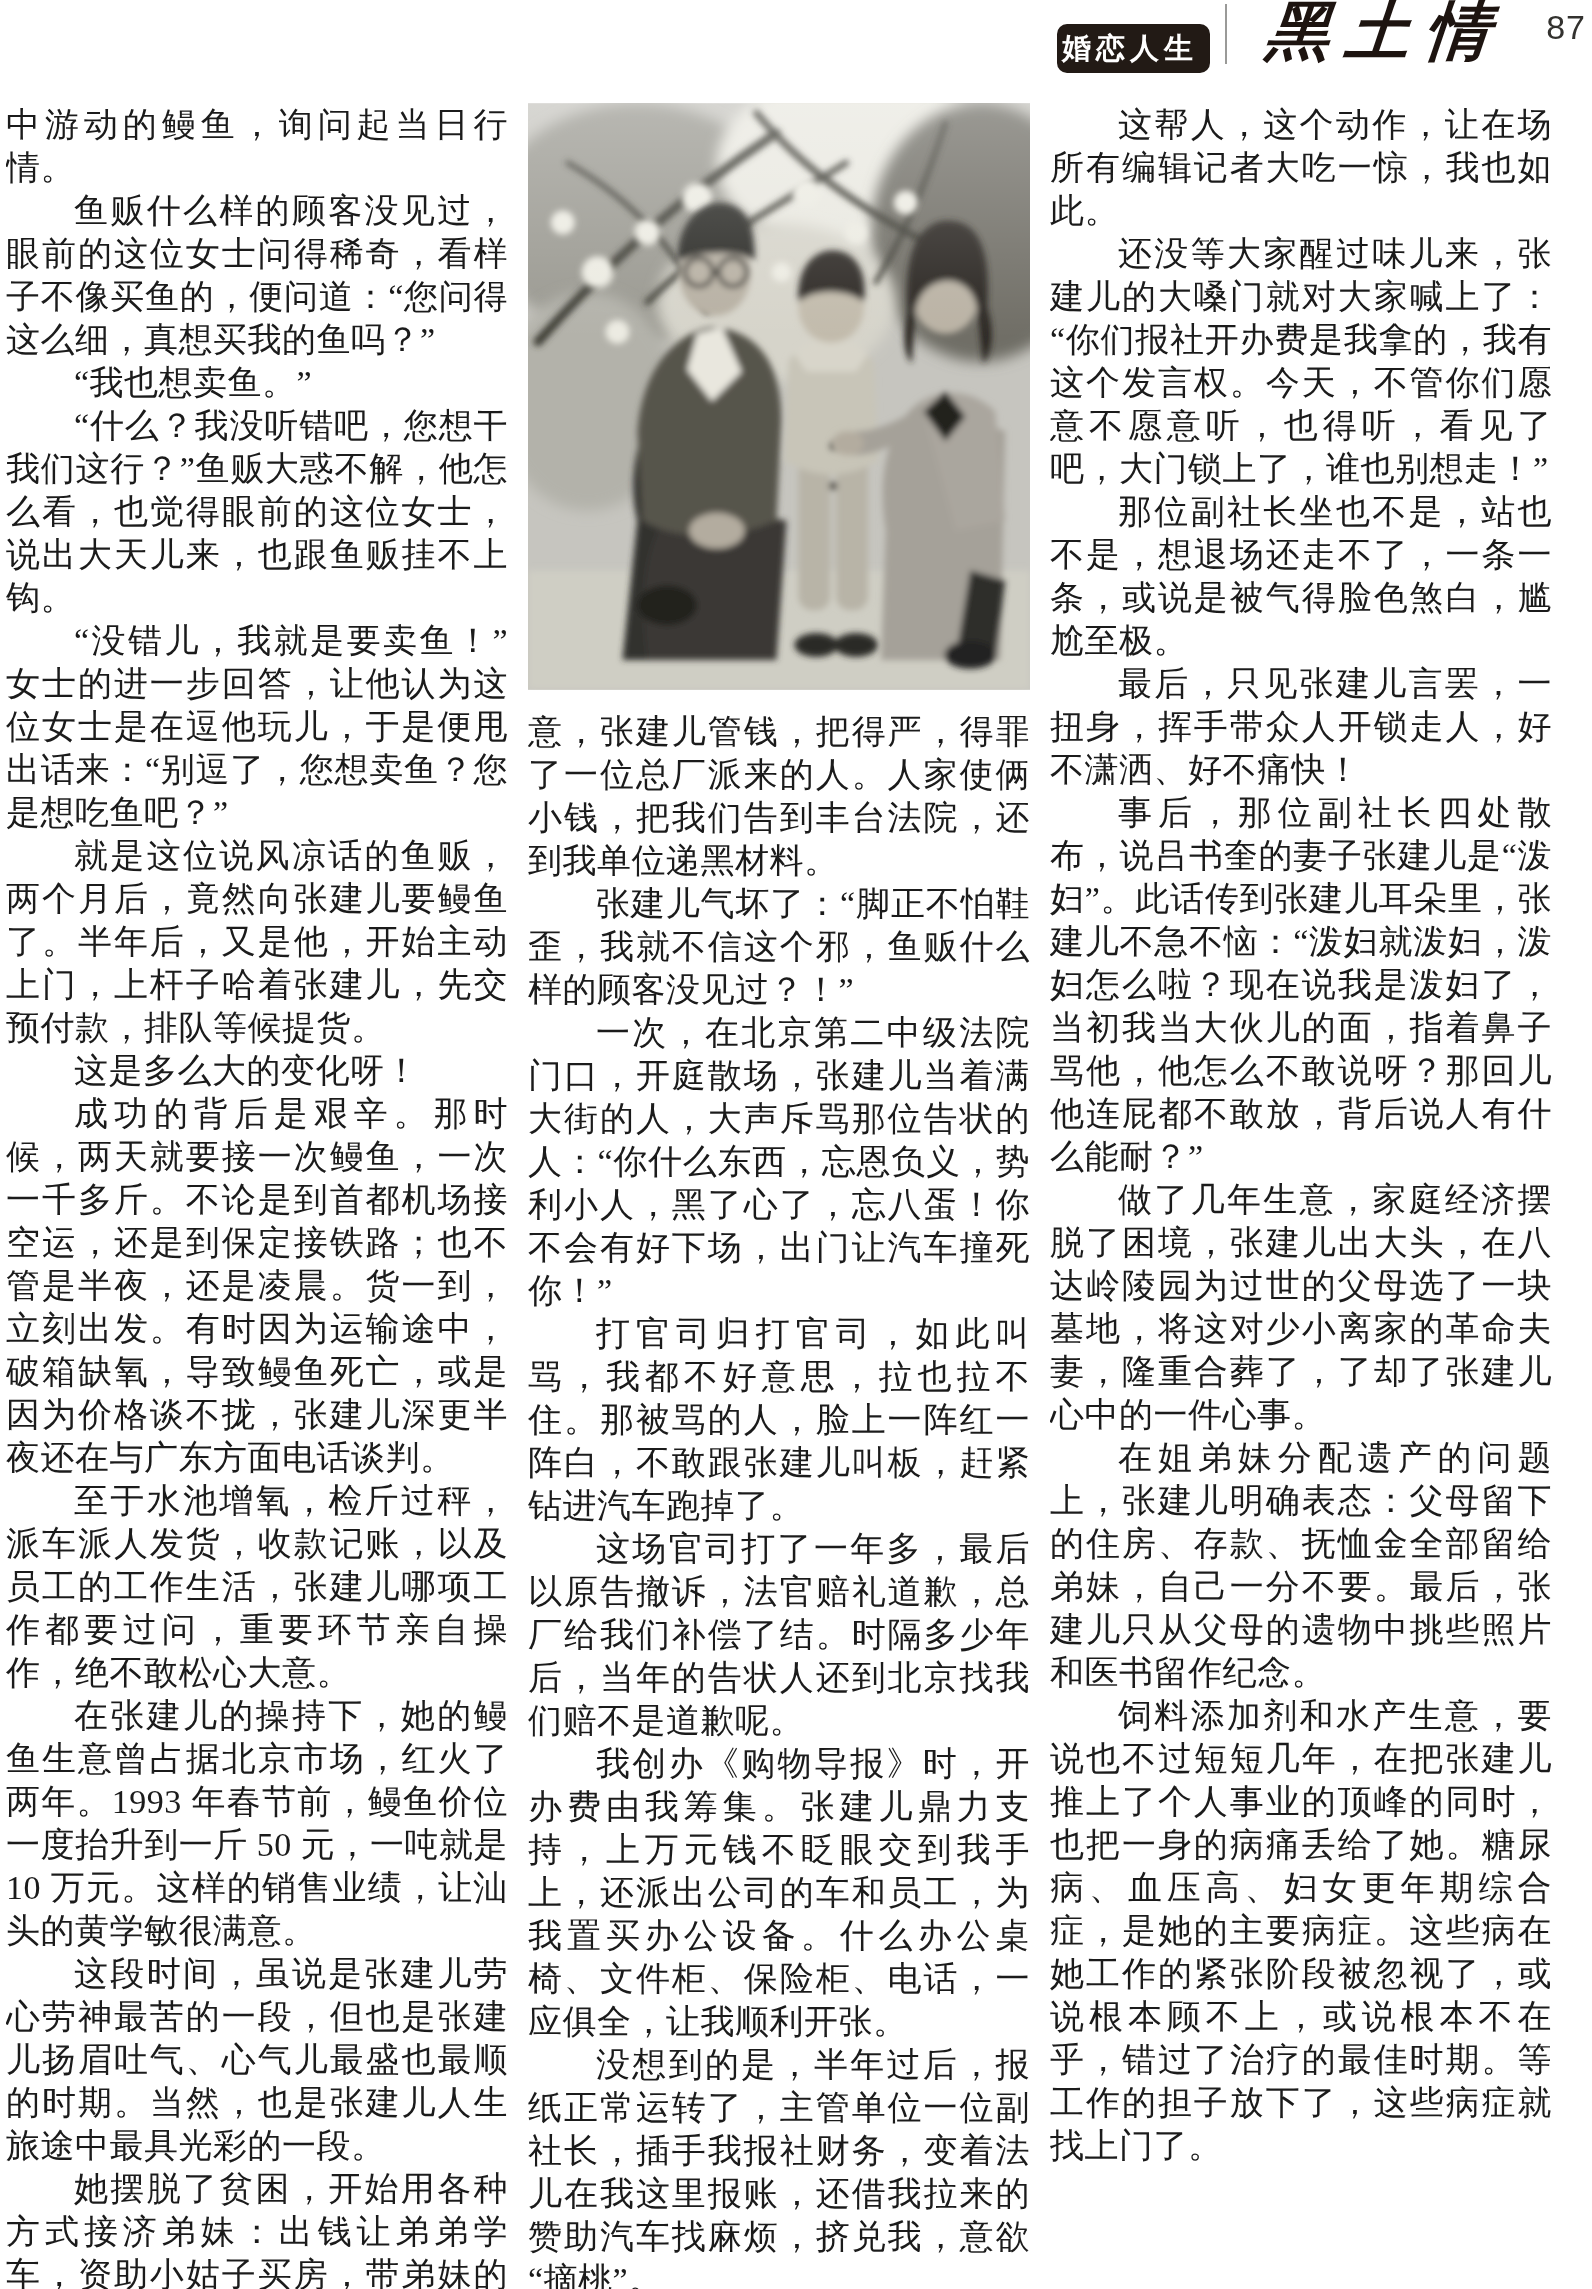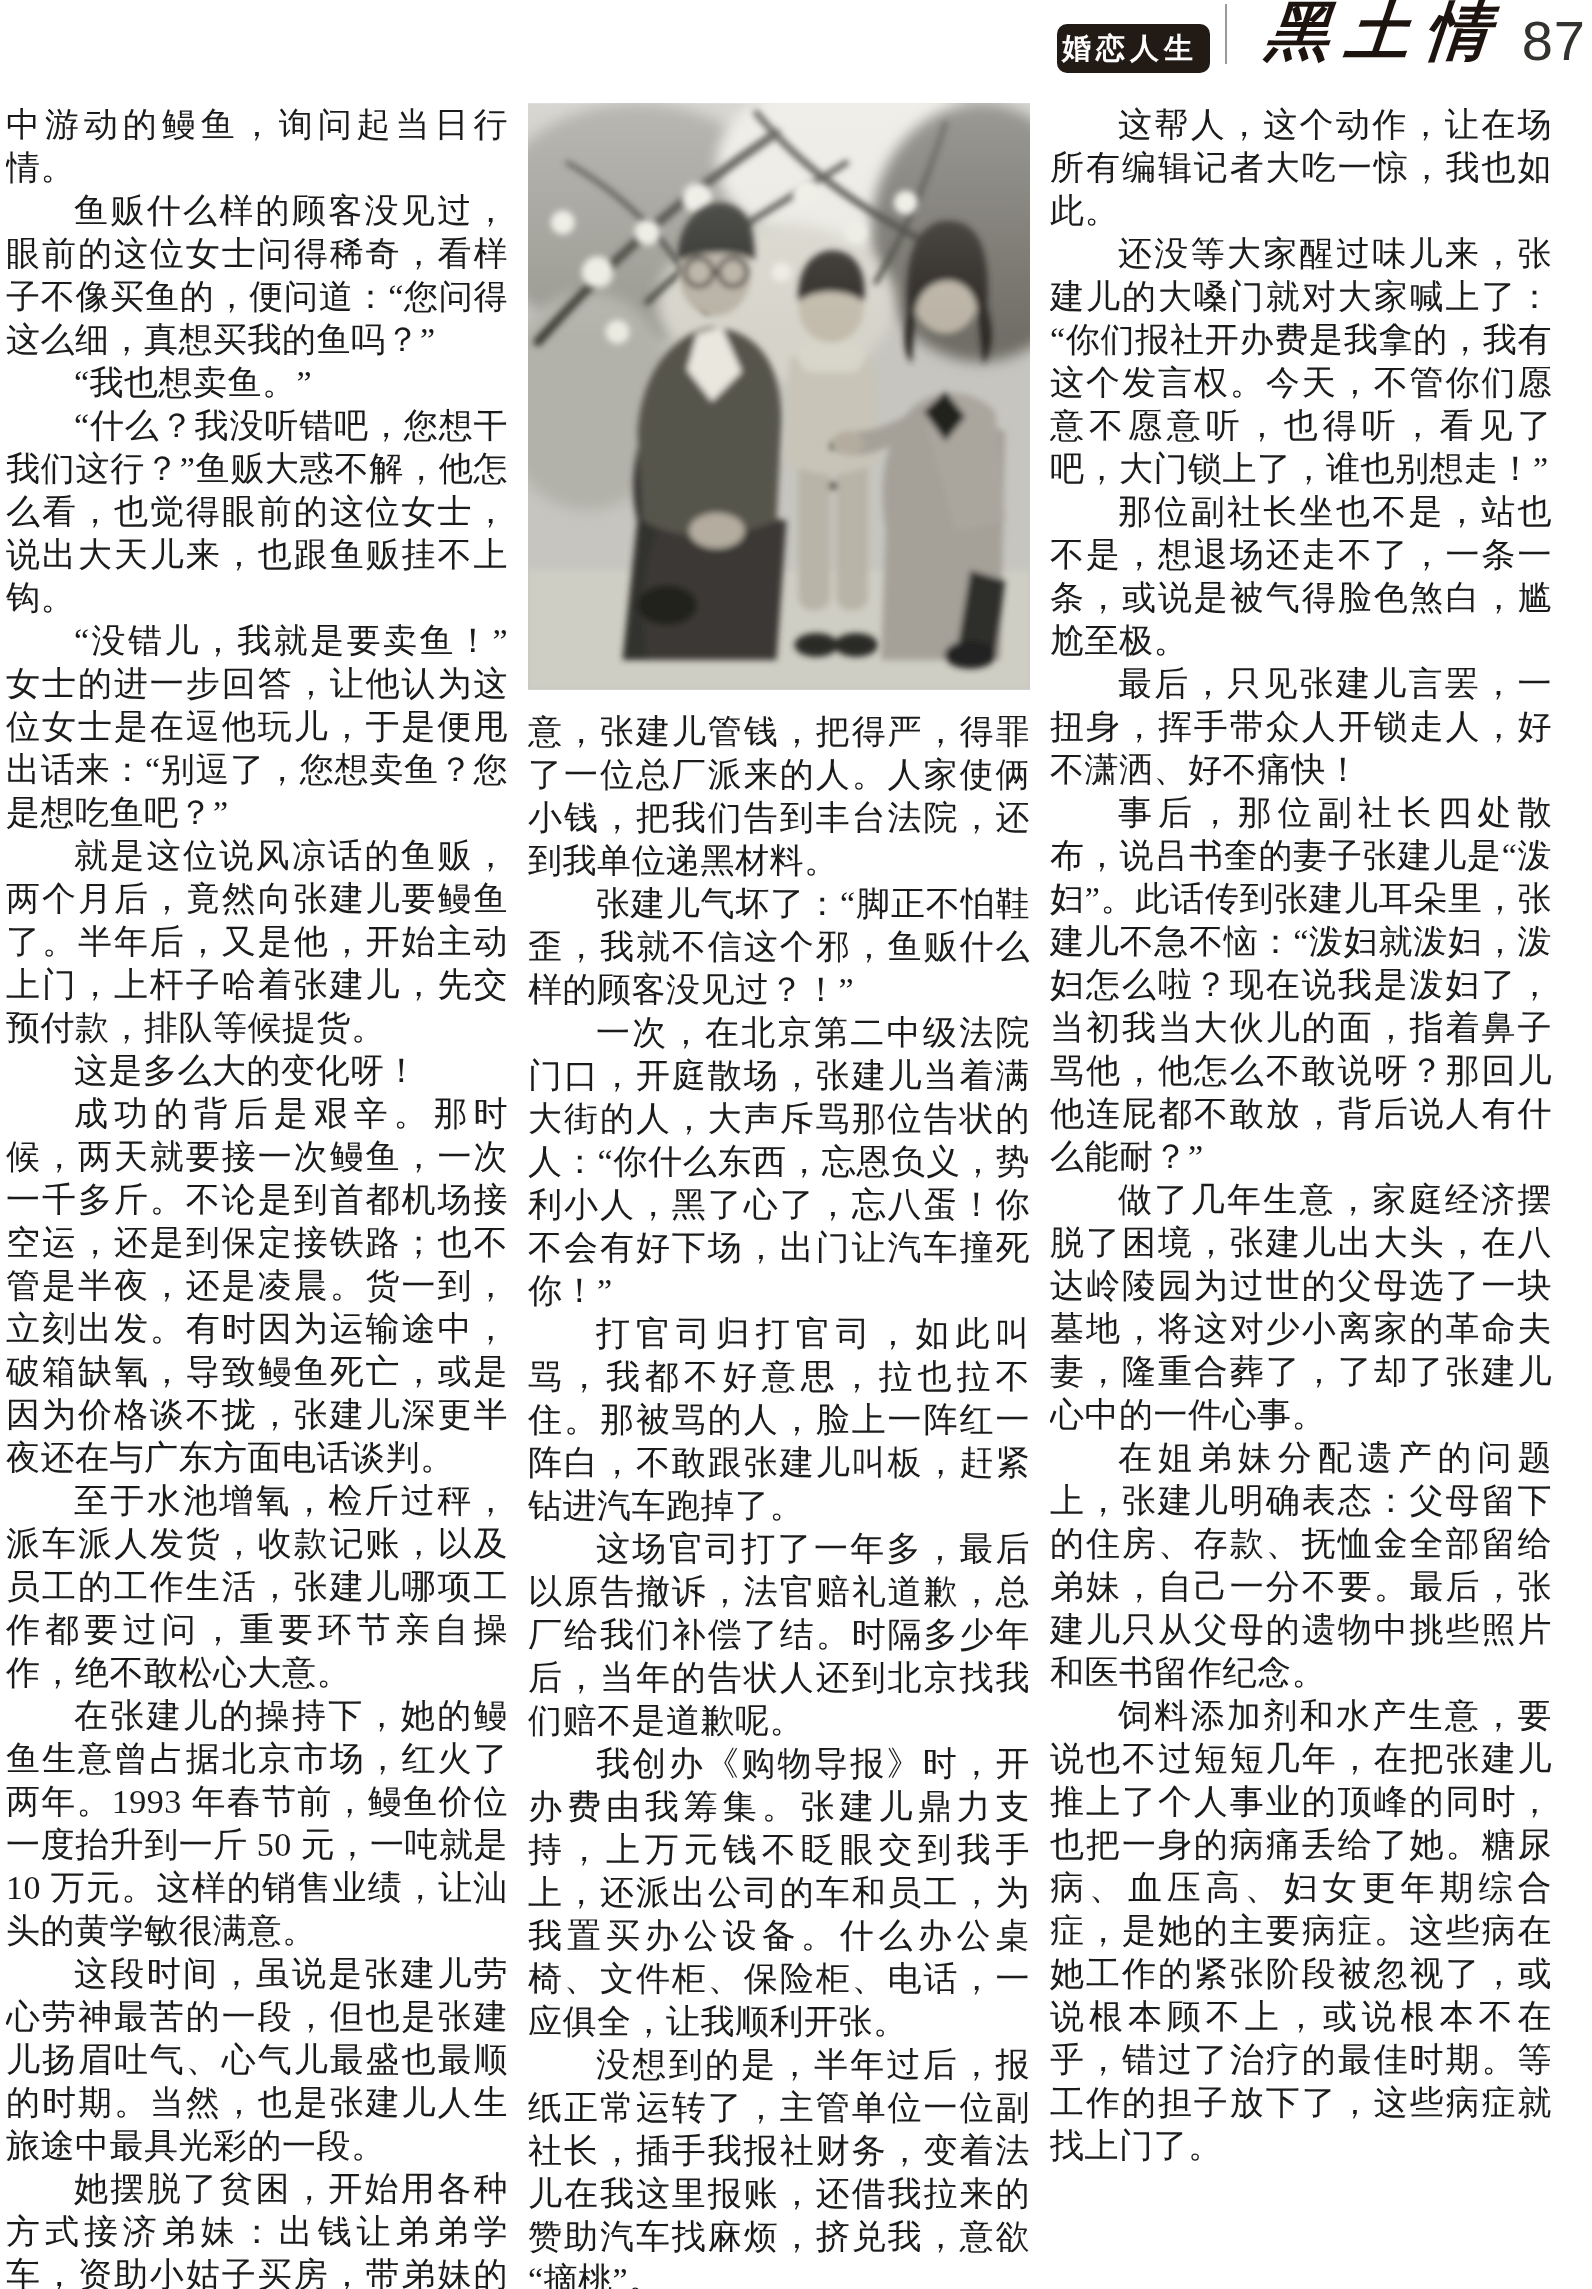--- a/index.html
+++ b/index.html
@@ -35,21 +35,21 @@
     position: absolute; left: 1266px; top: -12px;
     font-family: "DejaVu Serif", serif;
     font-size: 64px; font-weight: 900; font-style: italic;
     letter-spacing: 16px; color: #1d1410;
     transform: skewX(-5deg);
     white-space: nowrap;
   }
   .page-num {
     position: absolute; right: 6px; top: 8px;
     font-family: "Liberation Sans", "DejaVu Sans", sans-serif;
-    font-size: 56px; color: #33322f; letter-spacing: 1px;
+    font-size: 34px; color: #33322f; letter-spacing: 1px;
   }
 
   
   .columns {
     display: flex;
     gap: 20px;
     padding: 0 5px 0 6px;
     margin-top: 33px;
     height: 2187px;
     overflow: hidden;

